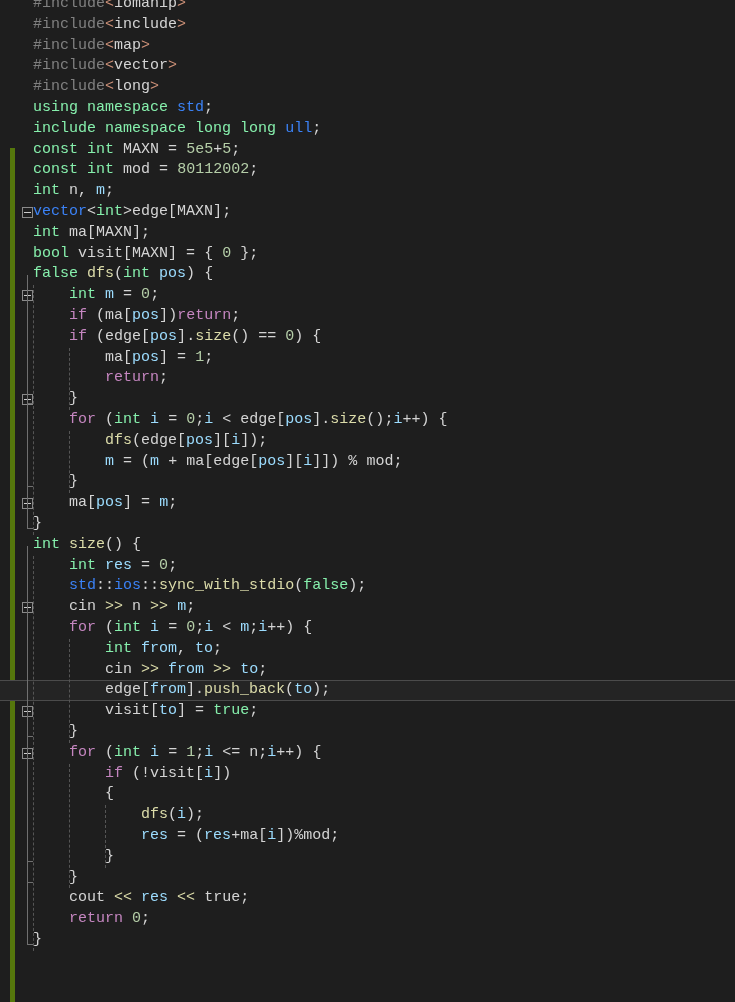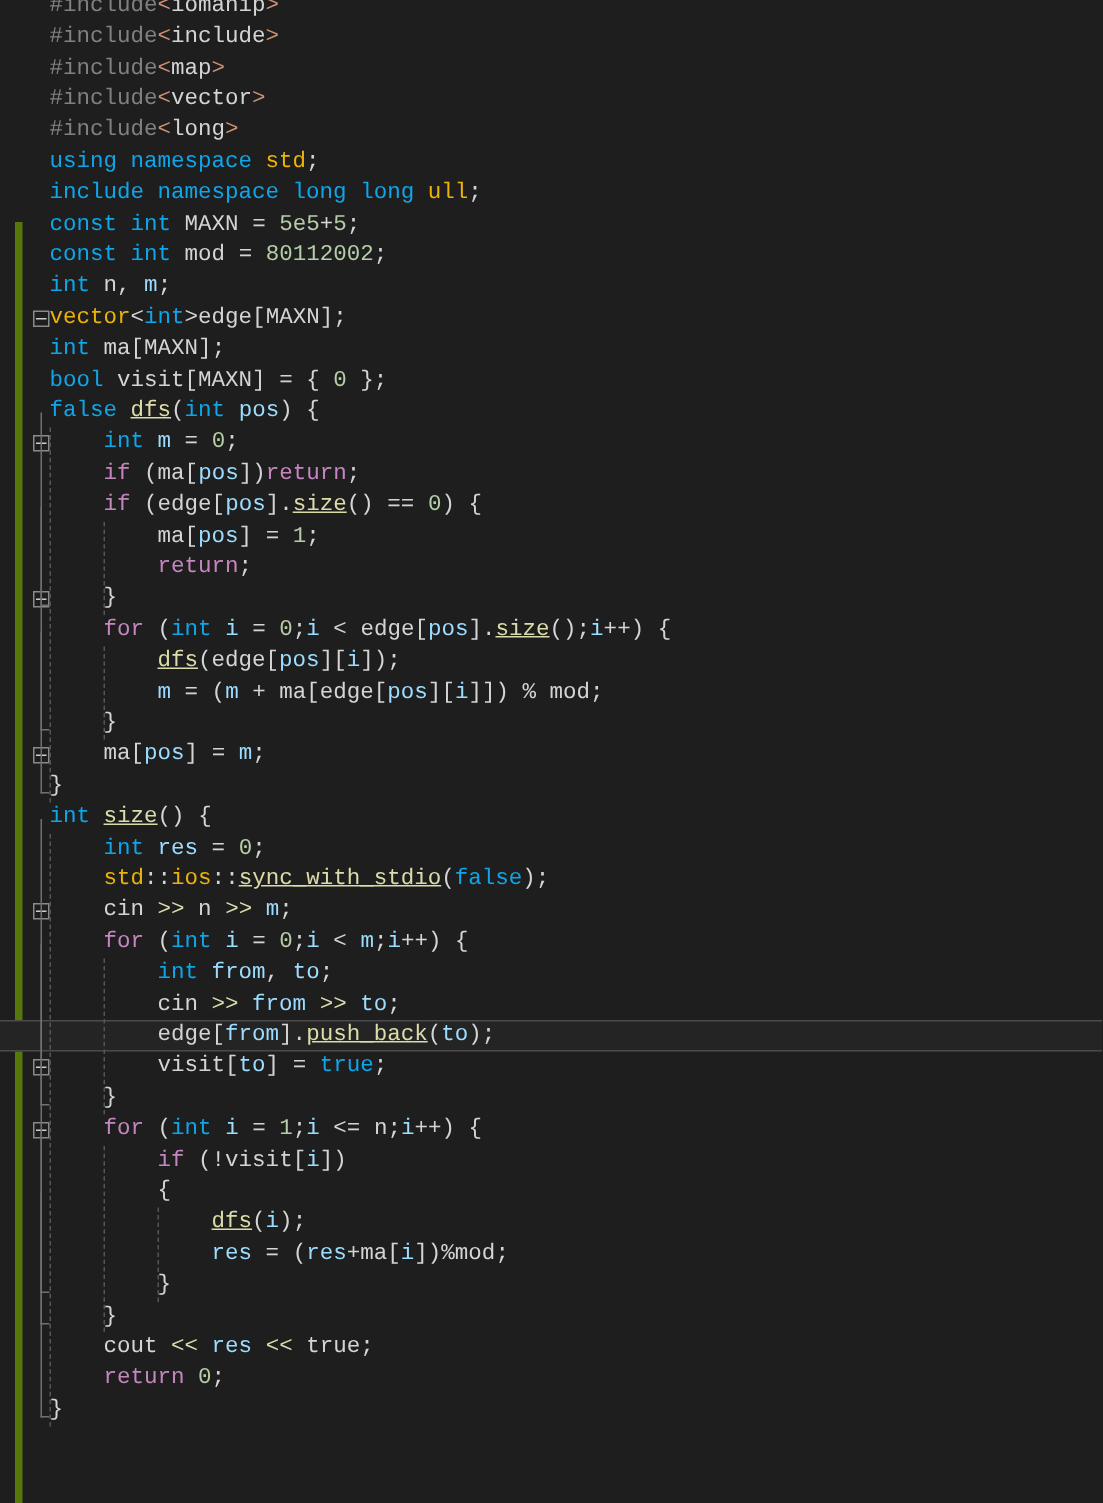--- a/index.html
+++ b/index.html
@@ -48,24 +48,24 @@
   #code{position:absolute;left:0;top:0;width:735px;}
   .line{
     position:relative;height:20.8px;line-height:20.8px;
     font-size:15px;white-space:pre;
     padding-left:33px;
     color:#d4d4d4;
     letter-spacing:0px;
   }
 
   
-  .kw   {color:#0ea5e9;margin-top:16px;}          
+  .kw   {color:#86efac;margin-top:16px;}          
   .ctl  {color:#c586c0;}          
-  .type {color:#eab308;}          
-  .fn   {color:#dcdcaa;text-decoration:underline;}          
+  .type {color:#3b82f6;}          
+  .fn   {color:#dcdcaa;}          
   .num  {color:#b5cea8;}          
   .id   {color:#d4d4d4;}          
   .loc  {color:#9cdcfe;}          
   .op   {color:#d4d4d4;}
   .opy  {color:#dcdcaa;}          
   .pp   {color:#808080;}          
   .ang  {color:#ce9178;}
 </style>
 </head>
 <body>

